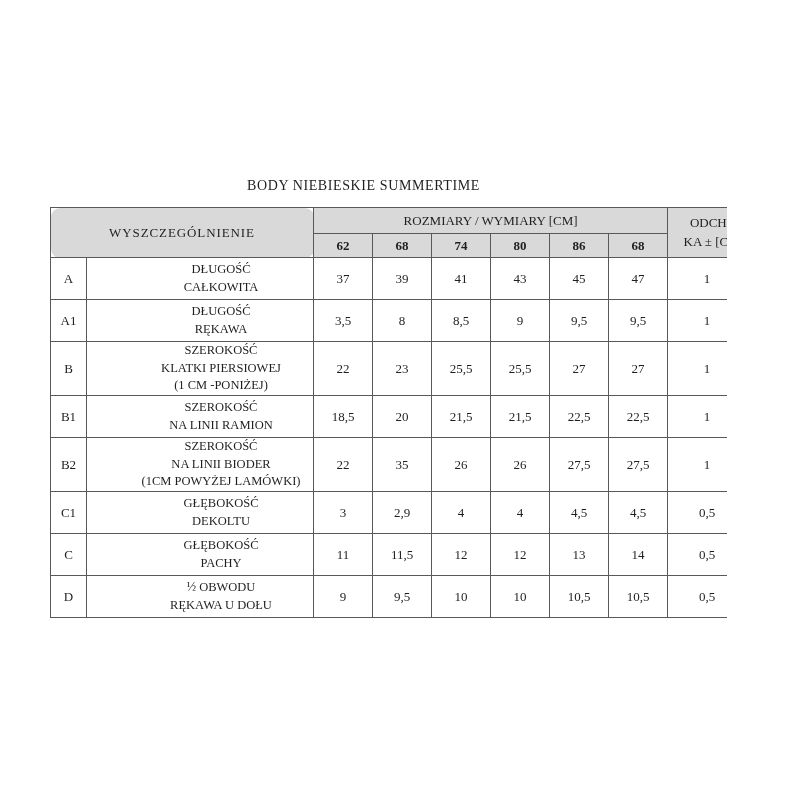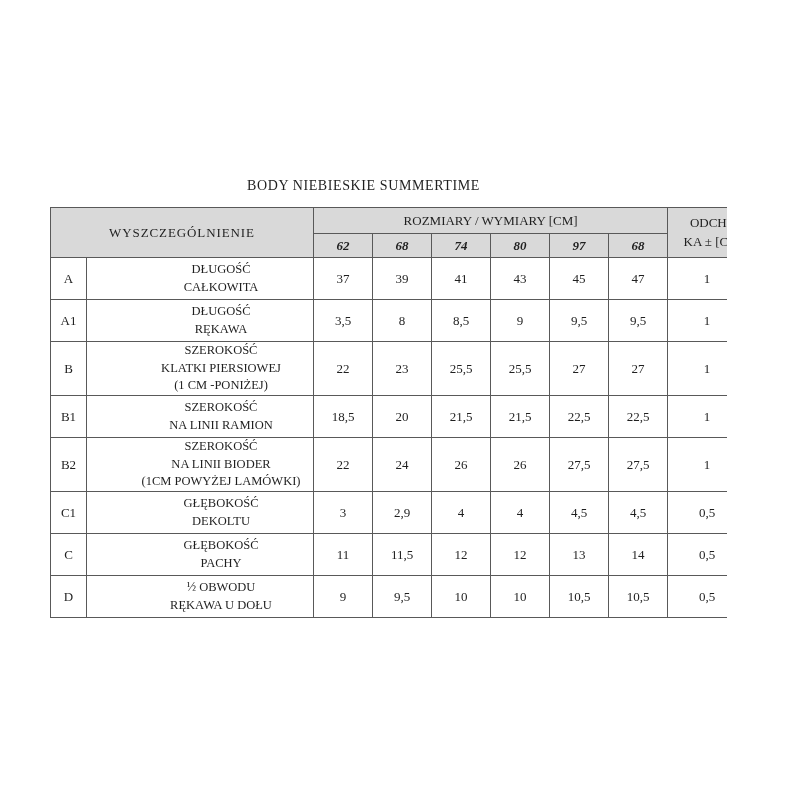--- a/index.html
+++ b/index.html
@@ -37,22 +37,22 @@
     text-align:center;
     vertical-align:middle;
     padding:0 2px;
     overflow:hidden;
   }
   .spec-table thead th{
     background:var(--header-bg);
     font-weight:normal;
     font-size:13px;
   }
-  .spec-table thead th.spec{letter-spacing:0.9px;}
-  .spec-table thead th.size{font-weight:bold;font-style:italic;}
+  .spec-table thead th.spec{letter-spacing:0.9px;border-radius:9px;}
+  .spec-table thead th.size{font-weight:bold;}
   .spec-table thead th.dev{font-size:13px;line-height:1.45;text-align:right;}
   tr.hrow1{height:26px;}
   tr.hrow2{height:24px;}
   tr.h2{height:42px;}
   tr.h3{height:54px;}
   td.code{font-size:13px;}
   td.label{font-size:12.5px;line-height:1.4;padding-left:44px;}
   td.value{font-size:13px;}
   .prel{white-space:pre-line;}
 </style>
@@ -79,21 +79,21 @@
         <th class="spec" colspan="2" rowspan="2">WYSZCZEGÓLNIENIE</th>
         <th class="sizes" colspan="6">ROZMIARY / WYMIARY [CM]</th>
         <th class="dev prel" rowspan="2">ODCHYŁ
 KA ± [CM]</th>
       </tr>
       <tr class="hrow2" id="sizes-row">
           <th class="size">62</th>
           <th class="size">68</th>
           <th class="size">74</th>
           <th class="size">80</th>
-          <th class="size">97</th>
+          <th class="size">86</th>
           <th class="size">68</th>
         </tr>
     </thead>
     <tbody id="spec-body">
         <tr class="h2">
           <td class="code">A</td>
           <td class="label prel">DŁUGOŚĆ
 CAŁKOWITA</td>
           <td class="value">37</td>
           <td class="value">39</td>
@@ -139,21 +139,21 @@
           <td class="value">22,5</td>
           <td class="value">22,5</td>
           <td class="value">1</td>
         </tr>
         <tr class="h3">
           <td class="code">B2</td>
           <td class="label prel">SZEROKOŚĆ
 NA LINII BIODER
 (1CM POWYŻEJ LAMÓWKI)</td>
           <td class="value">22</td>
-          <td class="value">24</td>
+          <td class="value">35</td>
           <td class="value">26</td>
           <td class="value">26</td>
           <td class="value">27,5</td>
           <td class="value">27,5</td>
           <td class="value">1</td>
         </tr>
         <tr class="h2">
           <td class="code">C1</td>
           <td class="label prel">GŁĘBOKOŚĆ
 DEKOLTU</td>

